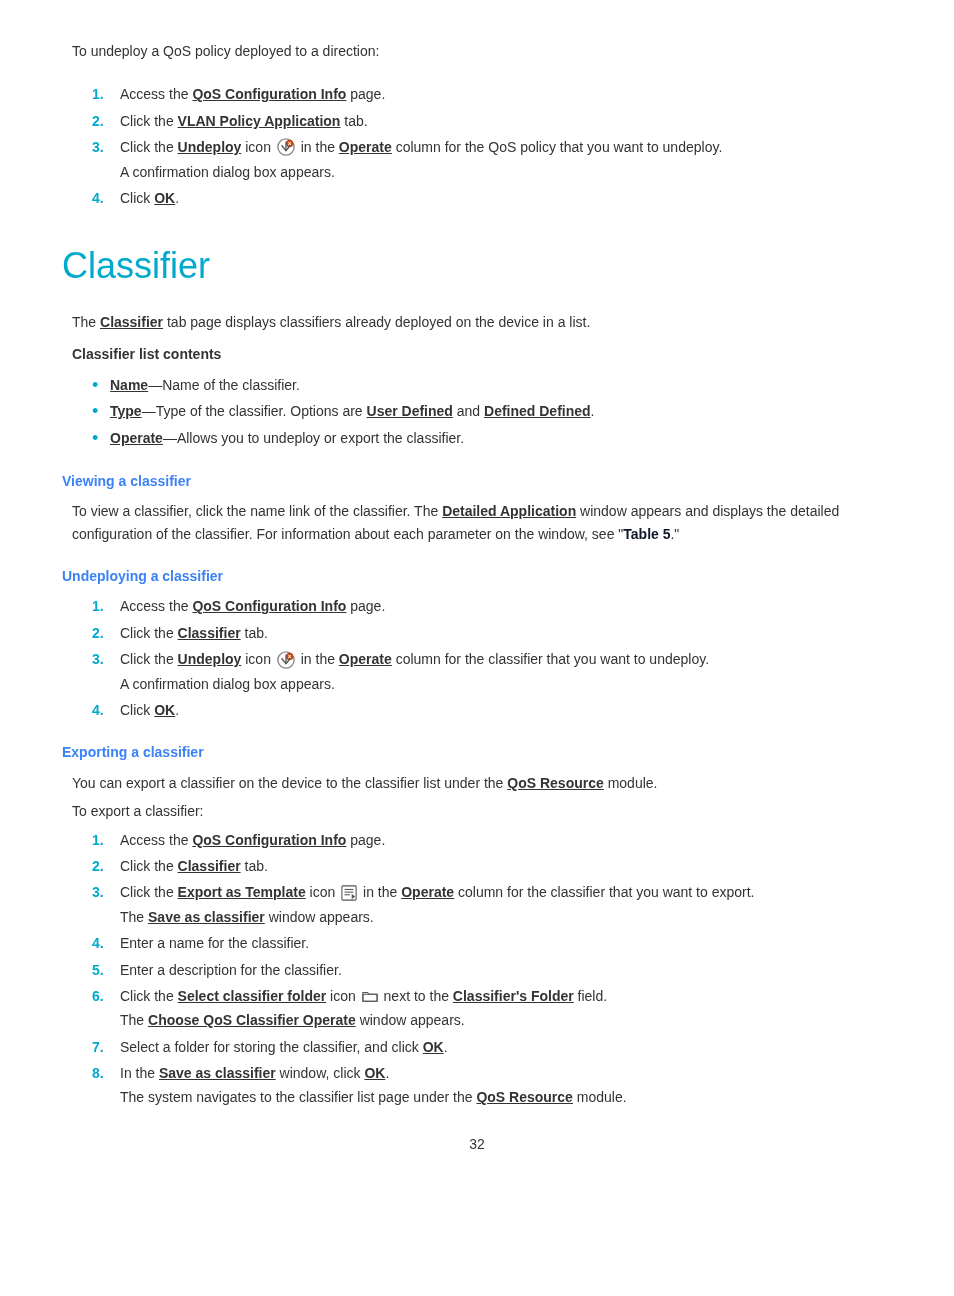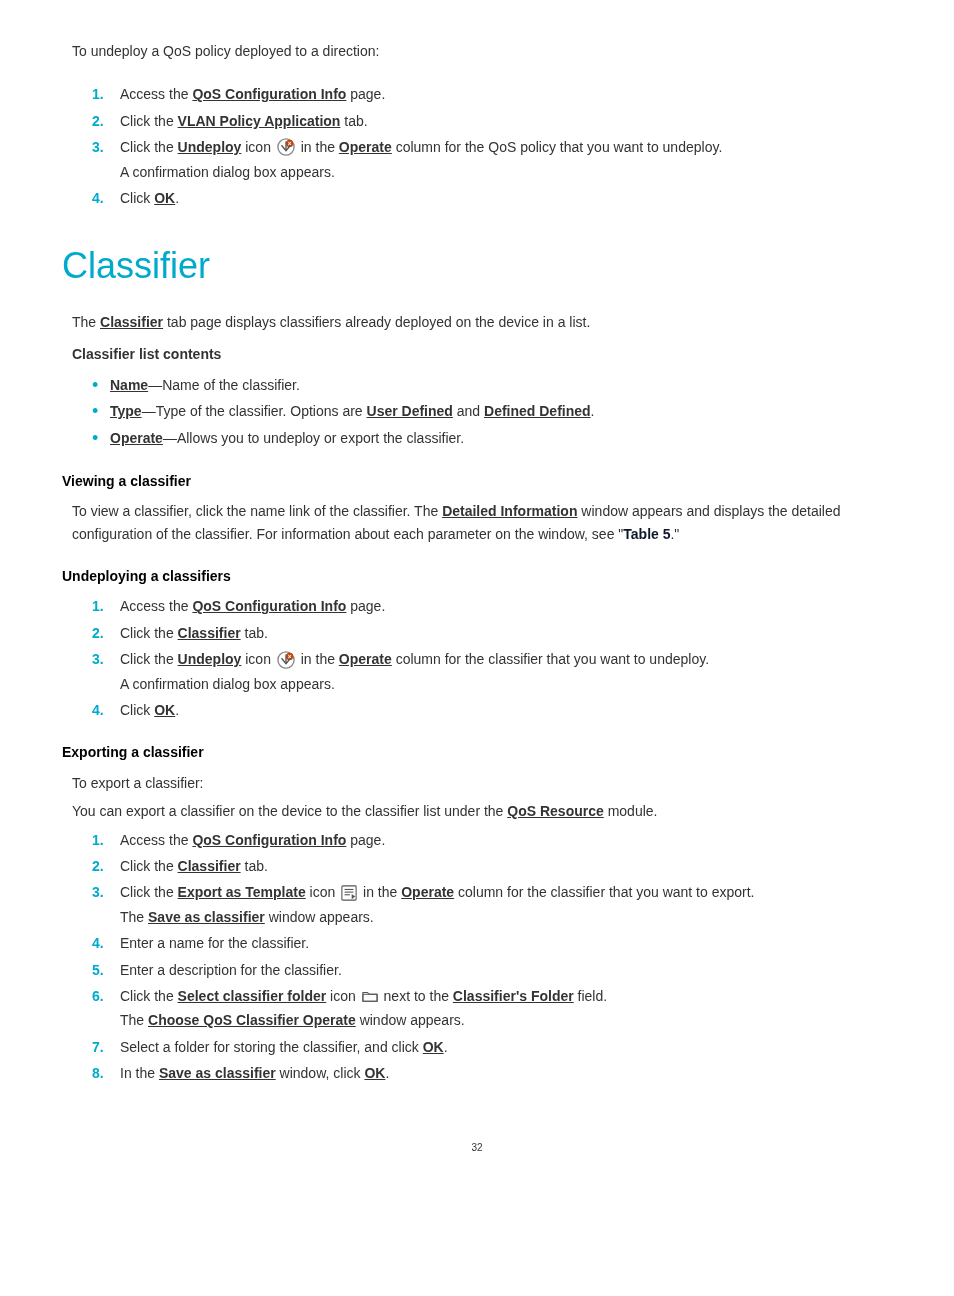--- a/index.html
+++ b/index.html
@@ -52,21 +52,21 @@
       min-width: 18px;
     }
     h1.section-title {
       font-size: 36px;
       font-weight: normal;
       color: #00aacc;
       margin: 28px 0 16px 0;
       border-bottom: none;
     }
     h3.subsection-title {
-      color: #000000;
+      color: #3b82f6;
       font-size: 14px;
       font-weight: bold;
       margin: 20px 0 8px 0;
     }
     .content-block {
       padding-left: 10px;
       margin-bottom: 6px;
     }
     b { font-weight: bold; text-decoration: underline; }
     .classifier-list-label {
@@ -100,23 +100,23 @@
       position: relative;
       top: -1px;
     }
     .link-text {
       color: #0f172a;
       text-decoration: none;
       font-weight: bold;
     }
     .page-number {
       text-align: center;
-      margin-top: 56px;
+      margin-top: 24px;
       color: #333;
-      font-size: 10px;
+      font-size: 14px;
     }
     .li-content {
       flex: 1;
     }
     .confirm-text {
       padding-left: 0;
       margin-top: 2px;
       display: block;
     }
   </style>
@@ -175,24 +175,24 @@
       <span class="li-content"><b>Type</b>—Type of the classifier. Options are <b>User Defined</b> and <b>Defined Defined</b>.</span>
     </li>
     <li>
       <span class="bullet-dot">•</span>
       <span class="li-content"><b>Operate</b>—Allows you to undeploy or export the classifier.</span>
     </li>
   </ul>
 
   <h3 class="subsection-title">Viewing a classifier</h3>
   <p class="content-block">
-    To view a classifier, click the name link of the classifier. The <b>Detailed Information</b> window appears and displays the detailed configuration of the classifier. For information about each parameter on the window, see "<a class="link-text">Table 5</a>."
+    To view a classifier, click the name link of the classifier. The <b>Detailed Application</b> window appears and displays the detailed configuration of the classifier. For information about each parameter on the window, see "<a class="link-text">Table 5</a>."
   </p>
 
-  <h3 class="subsection-title">Undeploying a classifiers</h3>
+  <h3 class="subsection-title">Undeploying a classifier</h3>
   <ol class="numbered-list">
     <li>
       <span class="num">1.</span>
       <span class="li-content">Access the <b>QoS Configuration Info</b> page.</span>
     </li>
     <li>
       <span class="num">2.</span>
       <span class="li-content">Click the <b>Classifier</b> tab.</span>
     </li>
     <li>
@@ -210,24 +210,24 @@
         <span class="confirm-text">A confirmation dialog box appears.</span>
       </span>
     </li>
     <li>
       <span class="num">4.</span>
       <span class="li-content">Click <b>OK</b>.</span>
     </li>
   </ol>
 
   <h3 class="subsection-title">Exporting a classifier</h3>
-  <p class="content-block">To export a classifier:</p>
   <p class="content-block">
     You can export a classifier on the device to the classifier list under the <b>QoS Resource</b> module.
   </p>
+  <p class="content-block">To export a classifier:</p>
 
   <ol class="numbered-list">
     <li>
       <span class="num">1.</span>
       <span class="li-content">Access the <b>QoS Configuration Info</b> page.</span>
     </li>
     <li>
       <span class="num">2.</span>
       <span class="li-content">Click the <b>Classifier</b> tab.</span>
     </li>
@@ -267,19 +267,20 @@
       </span>
     </li>
     <li>
       <span class="num">7.</span>
       <span class="li-content">Select a folder for storing the classifier, and click <b>OK</b>.</span>
     </li>
     <li>
       <span class="num">8.</span>
       <span class="li-content">
         In the <b>Save as classifier</b> window, click <b>OK</b>.
+        <span class="confirm-text">The system navigates to the classifier list page under the <b>QoS Resource</b> module.</span>
       </span>
     </li>
   </ol>
 
   <div class="page-number">32</div>
 
 </div>
 
 </body></html>

